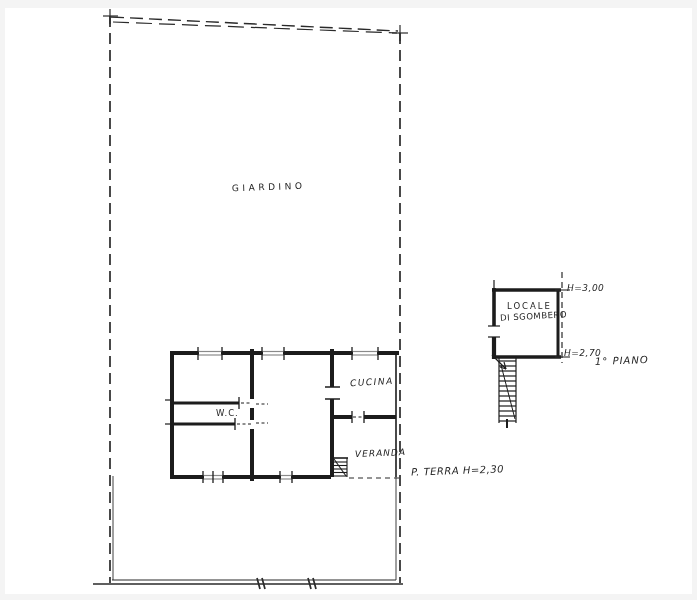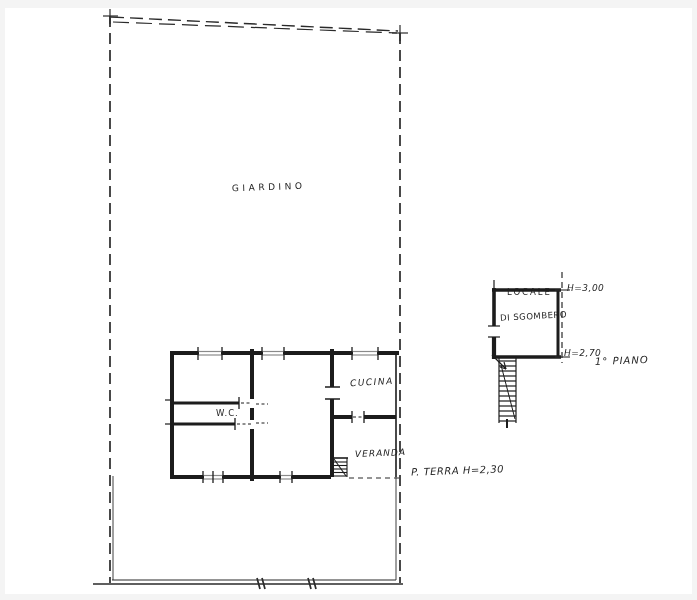--- a/index.html
+++ b/index.html
@@ -222,18 +222,18 @@
 
       <line x1="507" y1="419" x2="507" y2="428" stroke-width="2"></line>
     </g>
   </svg>
 
   <div class="lbl lbl-garden" style="left:232px; top:183px;">GIARDINO</div>
   <div class="lbl lbl-kitchen" style="left:350px; top:378px;">CUCINA</div>
   <div class="lbl lbl-wc" style="left:192px; top:409px;">W.C.</div>
   <div class="lbl lbl-veranda" style="left:355px; top:449px;">VERANDA</div>
   <div class="lbl lbl-pterra" style="left:411px; top:466px;">P. TERRA H=2,30</div>
-  <div class="lbl lbl-locale1" style="left:507px; top:288px;text-align:center;">LOCALE</div>
+  <div class="lbl lbl-locale1" style="left:507px; top:302px;text-align:center;">LOCALE</div>
   <div class="lbl lbl-locale2" style="left:500px; top:312px;">DI SGOMBERO</div>
   <div class="lbl lbl-h" style="left:567px; top:284px;">H=3,00</div>
   <div class="lbl lbl-h" style="left:564px; top:349px;">H=2,70</div>
   <div class="lbl lbl-piano" style="left:595px; top:356px;">1° PIANO</div>
 </div>
 
 </body></html>

